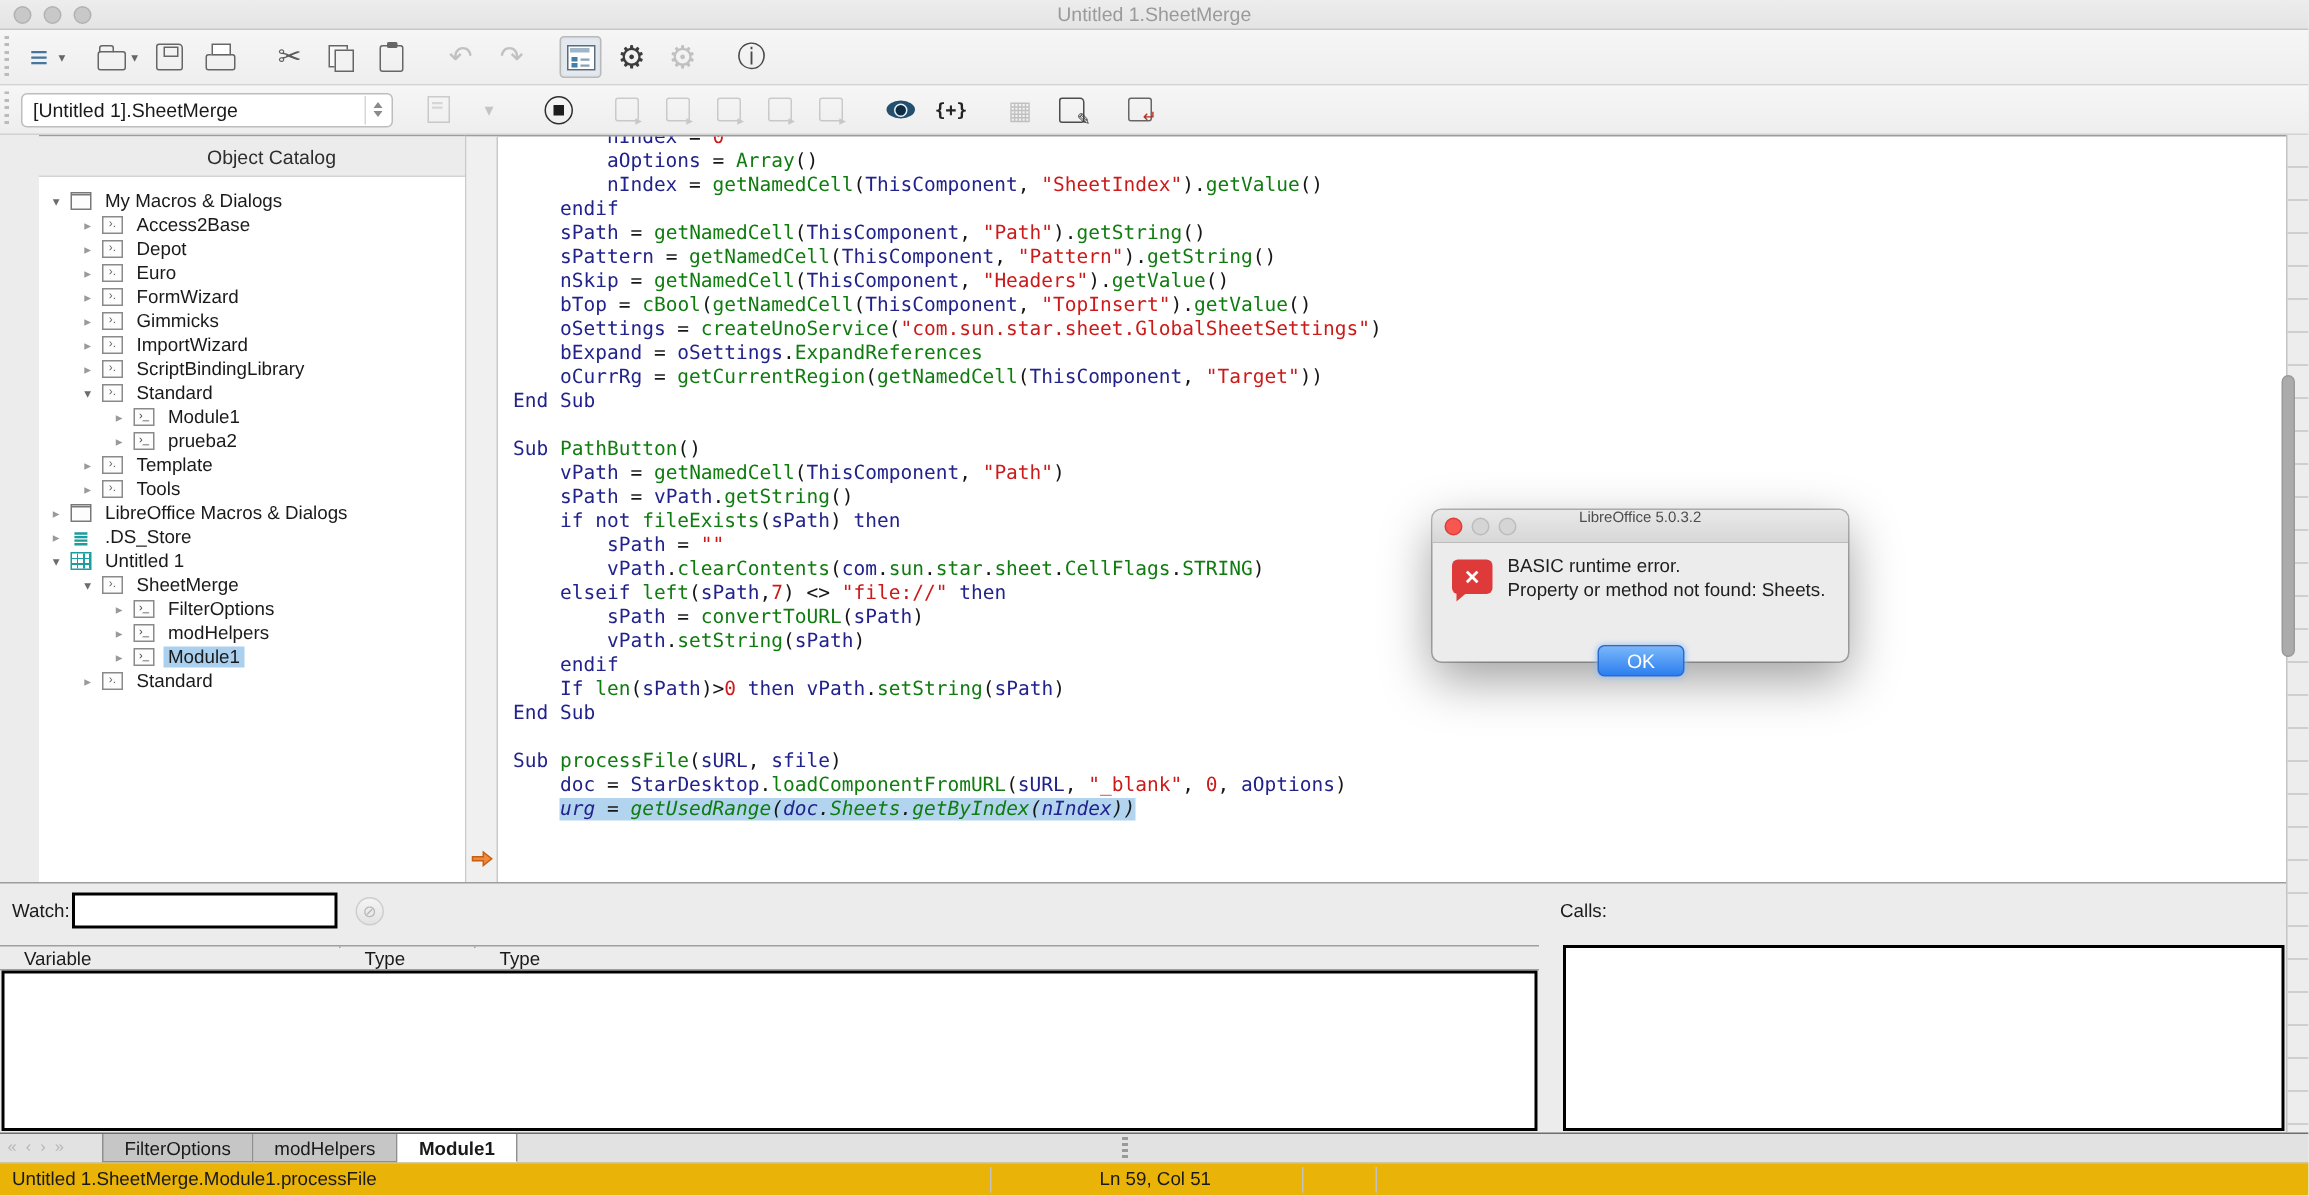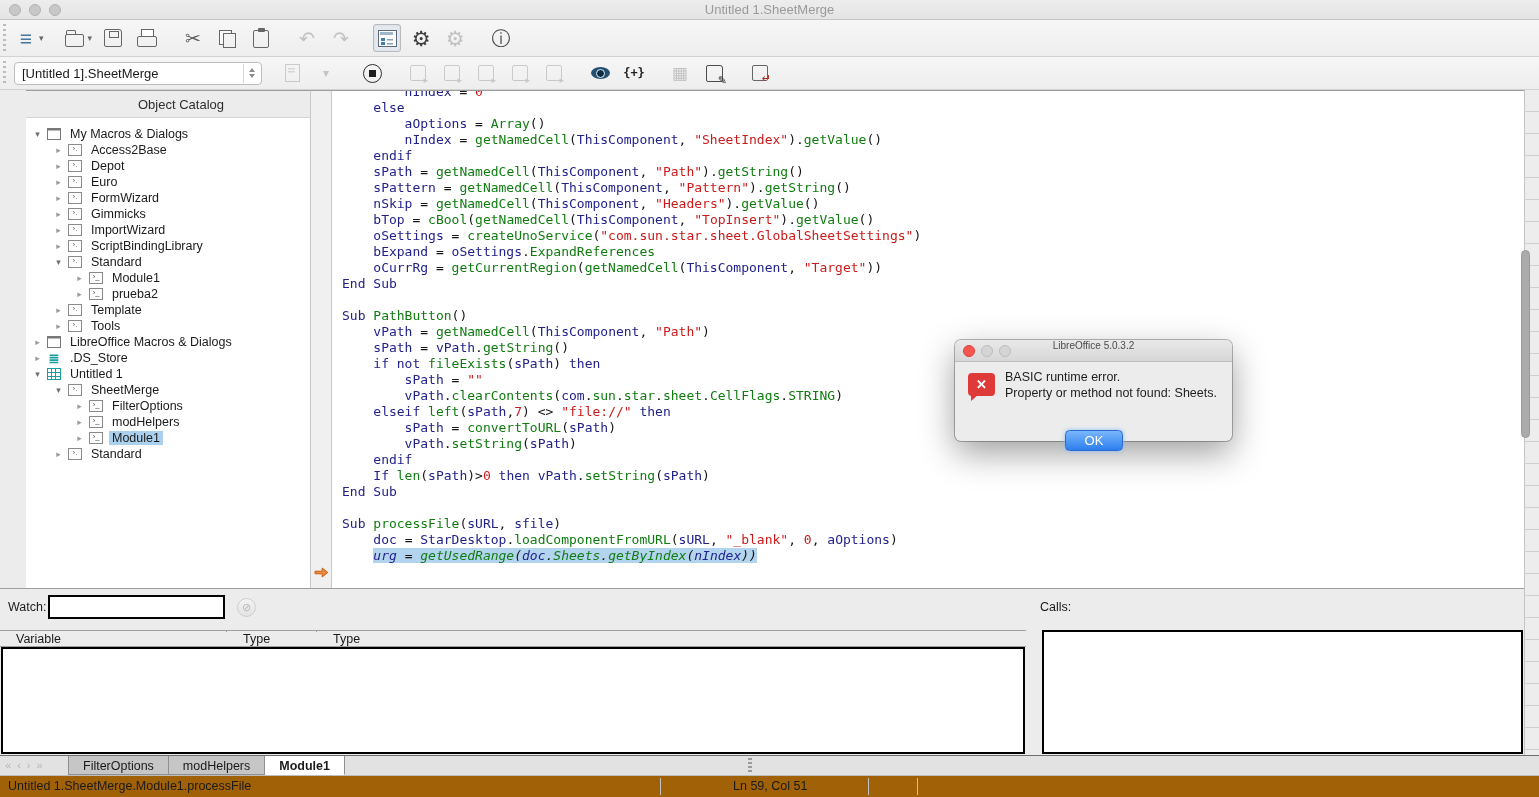--- a/index.html
+++ b/index.html
@@ -161,21 +161,21 @@
   .tabnav { position:absolute; left:5px; top:3px; display:flex; gap:6px; font-size:11px; color:#b5b5b5; }
   .tabs { position:absolute; left:68px; top:0; display:flex; height:100%; }
   .tab { padding:1px 14px 0; font-size:12.5px; background:#c6c6c6; border:1px solid #8f8f8f; border-top:none;
     display:flex; align-items:center; }
   .tab + .tab { border-left:none; }
   .tab.active { background:#fff; font-weight:bold; border-top:none; border-bottom:1px solid #fff; }
   .split-handle { position:absolute; left:748px; top:2px; width:4px; height:14px;
     background:repeating-linear-gradient(to bottom,#9a9a9a 0 2px,transparent 2px 4px); }
 
   
-  .statusbar { position:absolute; left:0; top:775px; width:1539px; height:22px; background:#a16207;
+  .statusbar { position:absolute; left:0; top:775px; width:1539px; height:22px; background:#eab308;
     border-top:1px solid #bdbdbd; font-size:12.5px; }
   .sb-path { position:absolute; left:8px; top:3px; }
   .sb-pos { position:absolute; left:733px; top:3px; }
   .sb-sep { position:absolute; top:2px; bottom:2px; width:1px; background:#c2c2c2; }
 </style>
 </head>
 <body>
 
 <div class="titlebar">
   <div class="lights">
@@ -399,21 +399,20 @@
         <span class="tico t-library"></span>
         <span class="tlabel">Standard</span>
       </div>
     </div>
 </div>
 
 <div class="editor">
   <div class="gutter"></div>
   <div class="code" id="code">
       <div class="codeline"><span class="cb">        nIndex </span><span class="cp">= </span><span class="cr">0</span></div>
-      <div class="codeline"><span class="cb">    else</span></div>
       <div class="codeline"><span class="cb">        aOptions </span><span class="cp">= </span><span class="cg">Array</span><span class="cp">()</span></div>
       <div class="codeline"><span class="cb">        nIndex </span><span class="cp">= </span><span class="cg">getNamedCell</span><span class="cp">(</span><span class="cb">ThisComponent</span><span class="cp">, </span><span class="cr">"SheetIndex"</span><span class="cp">).</span><span class="cg">getValue</span><span class="cp">()</span></div>
       <div class="codeline"><span class="cb">    endif</span></div>
       <div class="codeline"><span class="cb">    sPath </span><span class="cp">= </span><span class="cg">getNamedCell</span><span class="cp">(</span><span class="cb">ThisComponent</span><span class="cp">, </span><span class="cr">"Path"</span><span class="cp">).</span><span class="cg">getString</span><span class="cp">()</span></div>
       <div class="codeline"><span class="cb">    sPattern </span><span class="cp">= </span><span class="cg">getNamedCell</span><span class="cp">(</span><span class="cb">ThisComponent</span><span class="cp">, </span><span class="cr">"Pattern"</span><span class="cp">).</span><span class="cg">getString</span><span class="cp">()</span></div>
       <div class="codeline"><span class="cb">    nSkip </span><span class="cp">= </span><span class="cg">getNamedCell</span><span class="cp">(</span><span class="cb">ThisComponent</span><span class="cp">, </span><span class="cr">"Headers"</span><span class="cp">).</span><span class="cg">getValue</span><span class="cp">()</span></div>
       <div class="codeline"><span class="cb">    bTop </span><span class="cp">= </span><span class="cg">cBool</span><span class="cp">(</span><span class="cg">getNamedCell</span><span class="cp">(</span><span class="cb">ThisComponent</span><span class="cp">, </span><span class="cr">"TopInsert"</span><span class="cp">).</span><span class="cg">getValue</span><span class="cp">()</span></div>
       <div class="codeline"><span class="cb">    oSettings </span><span class="cp">= </span><span class="cg">createUnoService</span><span class="cp">(</span><span class="cr">"com.sun.star.sheet.GlobalSheetSettings"</span><span class="cp">)</span></div>
       <div class="codeline"><span class="cb">    bExpand </span><span class="cp">= </span><span class="cb">oSettings</span><span class="cp">.</span><span class="cg">ExpandReferences</span></div>
       <div class="codeline"><span class="cb">    oCurrRg </span><span class="cp">= </span><span class="cg">getCurrentRegion</span><span class="cp">(</span><span class="cg">getNamedCell</span><span class="cp">(</span><span class="cb">ThisComponent</span><span class="cp">, </span><span class="cr">"Target"</span><span class="cp">))</span></div>

